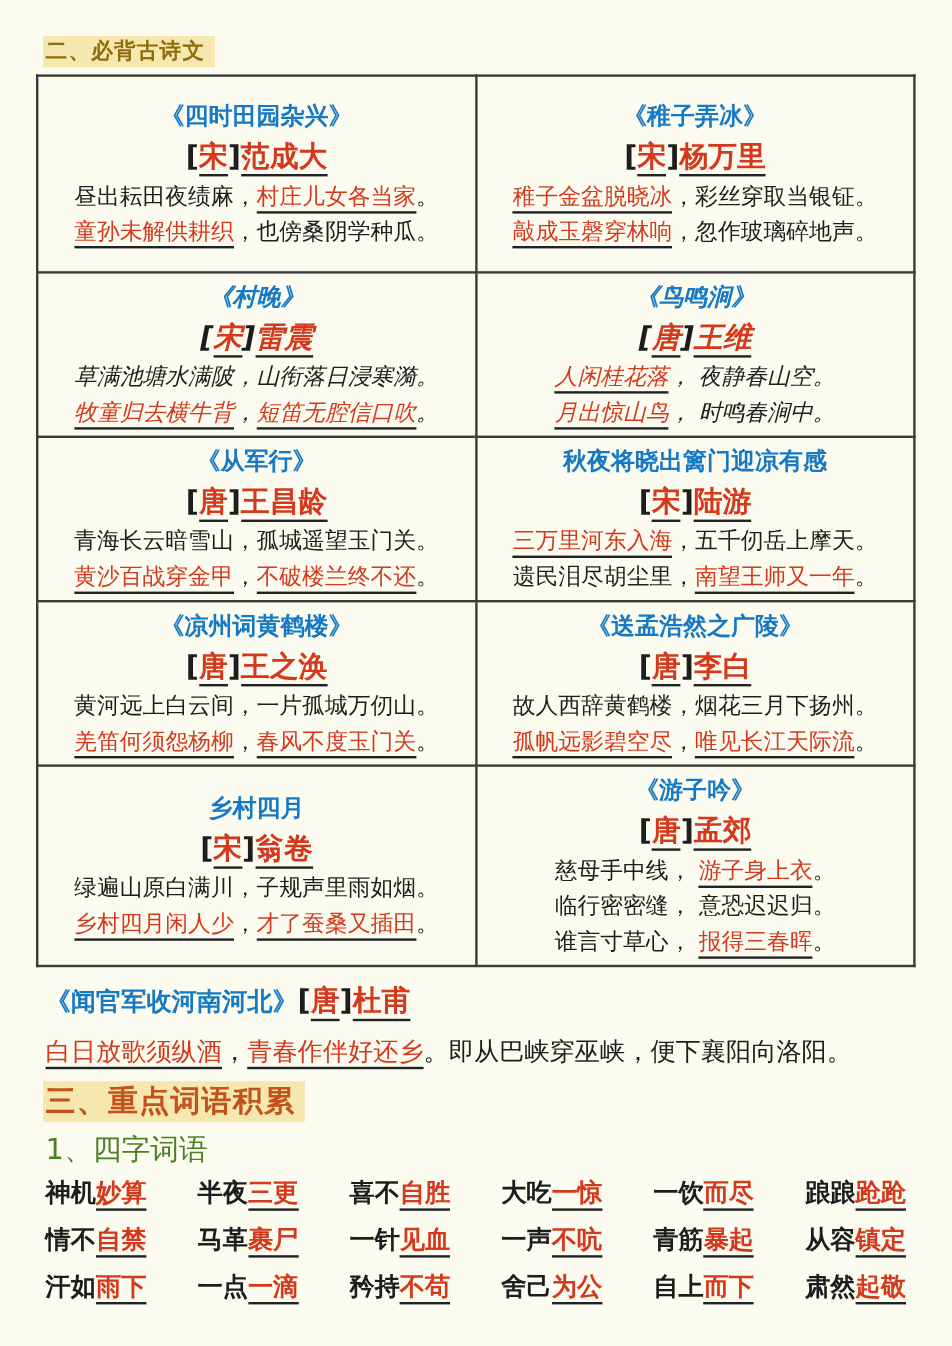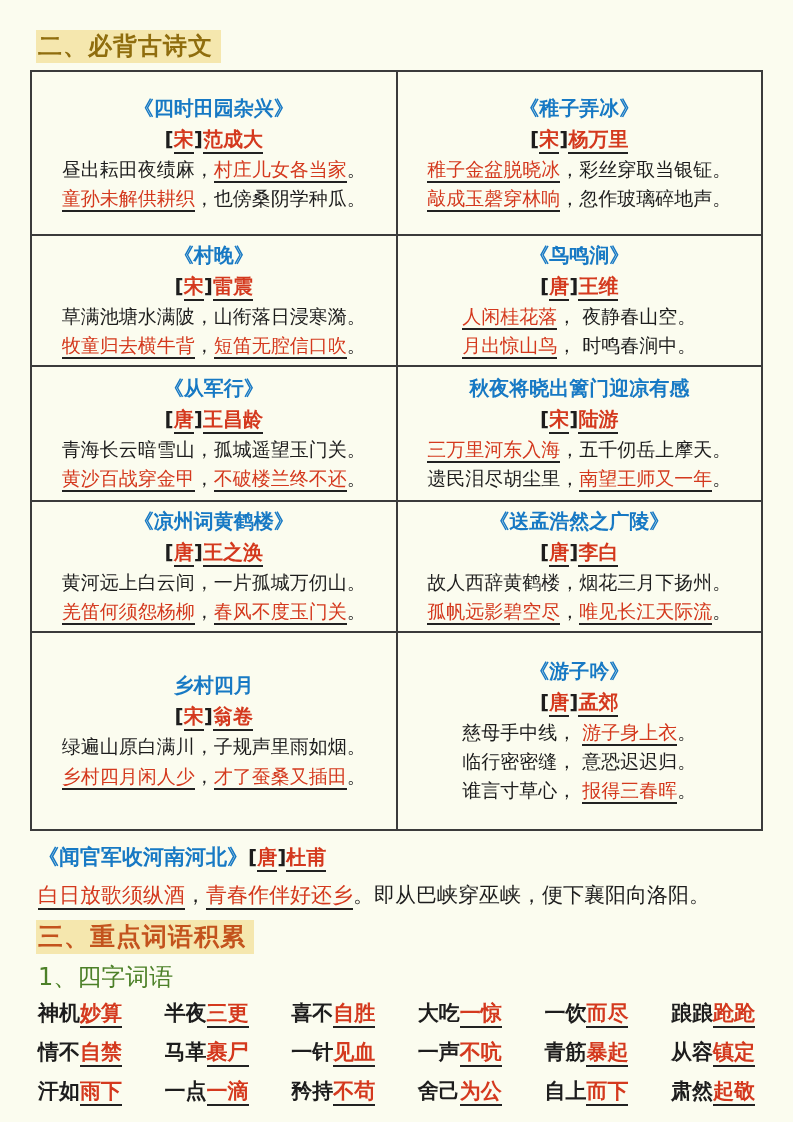--- a/index.html
+++ b/index.html
@@ -5,42 +5,42 @@
   html,body{margin:0;padding:0;}
   body{
     width:793px;height:1122px;overflow:hidden;
     background:var(--page-bg,#fbfcef);
     color:#1d1d1d;
     font-family:"DejaVu Sans",sans-serif;
   }
   .content{padding:30px 30px 0 30px;}
   .sec-line{margin:0 0 8px 6px;}
   .hl-bg{background:var(--highlight-bg,#f5e7ae);padding:2px 8px 3px 2px;}
-  .sec-gold{color:var(--header-gold,#8f6d0e);font-size:24px;font-weight:bold;letter-spacing:1px;}
+  .sec-gold{color:var(--header-gold,#8f6d0e);font-size:18px;font-weight:bold;letter-spacing:1px;}
   .sec-orange{color:var(--header-orange,#c3531d);font-size:25px;font-weight:bold;letter-spacing:1px;}
   .sub-green{color:var(--green,#4c8028);font-size:24px;font-weight:normal;margin:8px 0 6px 8px;}
 
   table.poems{width:733px;border-collapse:collapse;table-layout:fixed;}
   table.poems td{
     width:50%;
     border:2px solid #3b3b3b;
     padding:4px 6px;
     text-align:center;
     vertical-align:middle;
     font-size:19px;
     line-height:1.55;
   }
   table.poems tr:nth-child(1){height:164px;}
-  table.poems tr:nth-child(2){height:108px;}
+  table.poems tr:nth-child(2){height:108px;font-style:italic;}
   table.poems tr:nth-child(3){height:135px;}
   table.poems tr:nth-child(4){height:114px;}
-  table.poems tr:nth-child(5){height:198px;}
+  table.poems tr:nth-child(5){height:167px;}
 
   .ptitle{color:var(--title-blue,#1779c4);font-size:20px;font-weight:600;}
-  .pauthor{font-size:20px;font-weight:600;}
+  .pauthor{font-size:24px;font-weight:600;}
   .red{color:var(--highlight-red,#d4391e);}
   .u{border-bottom:2px solid #222;padding-bottom:1px;}
   .pline{white-space:nowrap;}
 
   .extra-poem{margin:7px 0 0 8px;font-size:21px;line-height:1.82;}
   .extra-title{color:var(--title-blue,#1779c4);font-weight:600;}
   .extra-line{white-space:nowrap;}
 
   .words-grid{margin:4px 8px 0 8px;}
   .word-row{display:flex;justify-content:space-between;margin-bottom:11px;font-size:21px;font-weight:600;}

